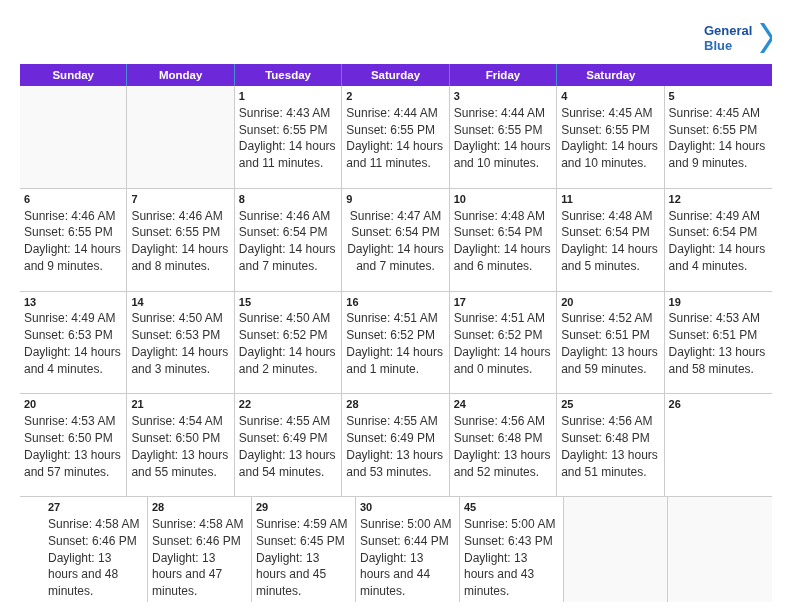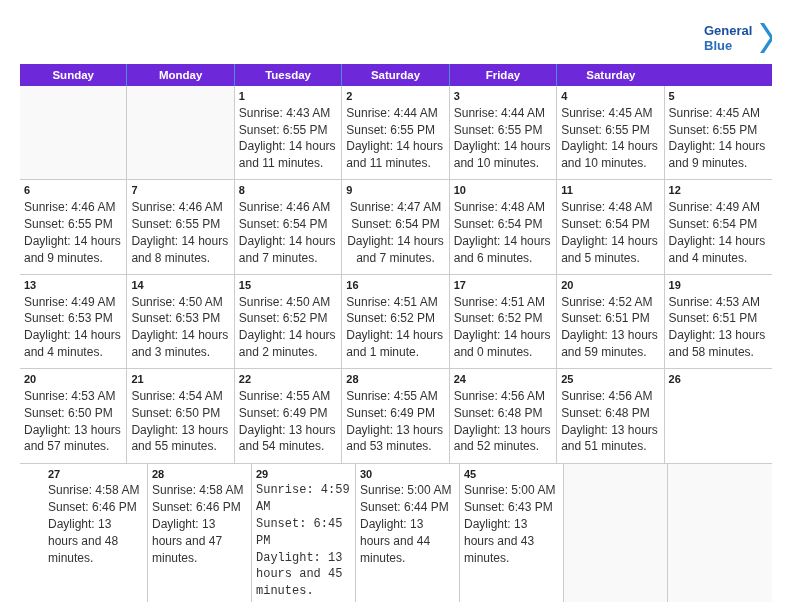--- a/index.html
+++ b/index.html
@@ -294,21 +294,21 @@
 Daylight: 13 hours and 48 minutes.</div>
           </div>
           <div class="cal-cell">
             <span class="day-num">28</span>
             <div class="sun-info" style="white-space: pre-line;">Sunrise: 4:58 AM
 Sunset: 6:46 PM
 Daylight: 13 hours and 47 minutes.</div>
           </div>
           <div class="cal-cell">
             <span class="day-num">29</span>
-            <div class="sun-info" style="white-space: pre-line; font-family: Liberation Mono, monospace;">Sunrise: 4:59 AM
+            <div class="sun-info" style="white-space: pre-line;">Sunrise: 4:59 AM
 Sunset: 6:45 PM
 Daylight: 13 hours and 45 minutes.</div>
           </div>
           <div class="cal-cell">
             <span class="day-num">30</span>
             <div class="sun-info" style="white-space: pre-line;">Sunrise: 5:00 AM
 Sunset: 6:44 PM
 Daylight: 13 hours and 44 minutes.</div>
           </div>
           <div class="cal-cell">

